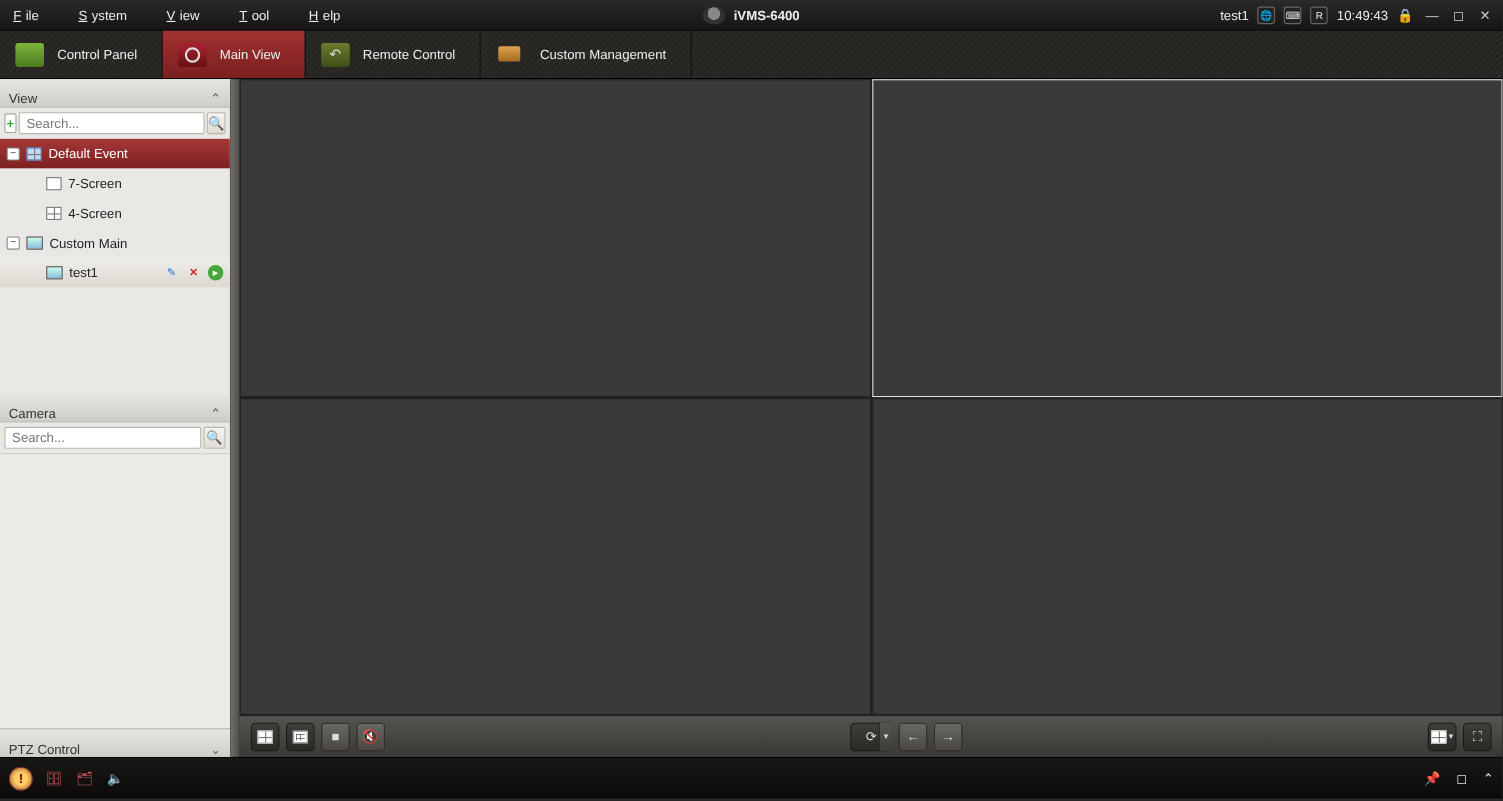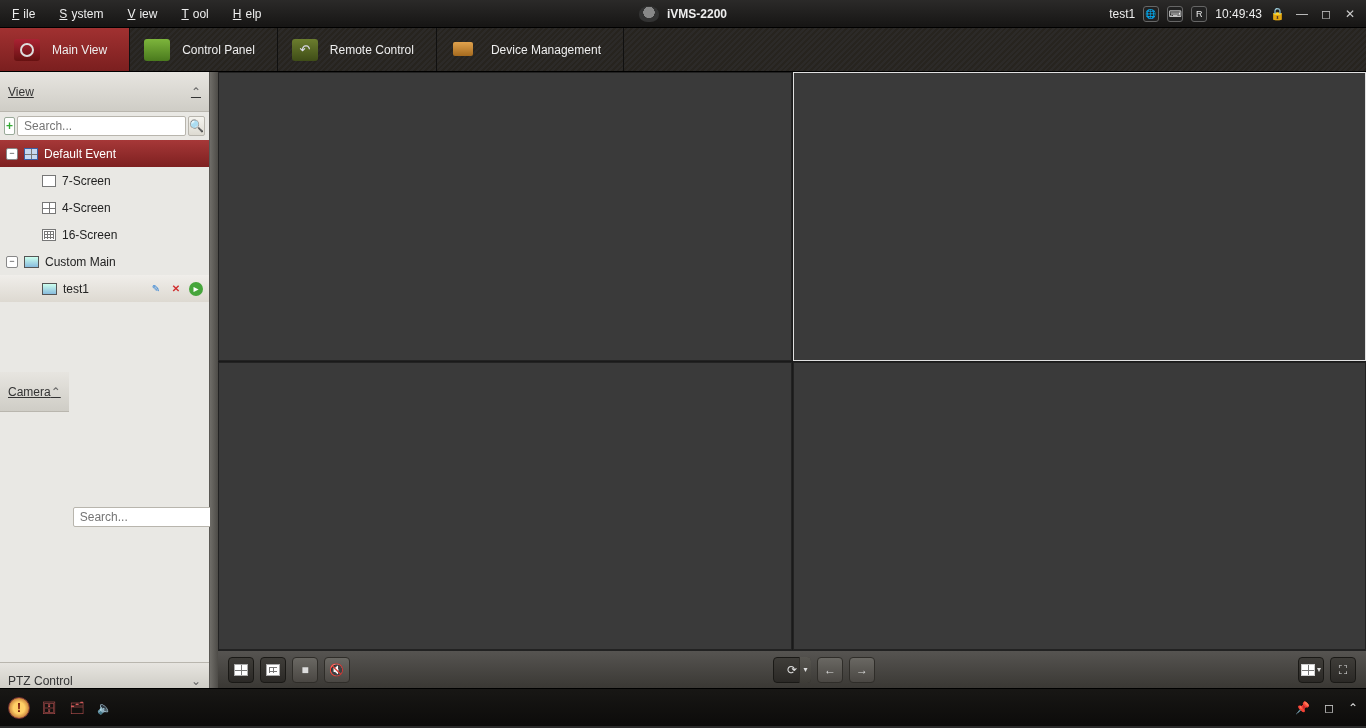--- a/index.html
+++ b/index.html
@@ -1,20 +1,20 @@
 <!DOCTYPE html>
 <html><head>
 <meta charset="utf-8">
 <style>
 * { margin:0; padding:0; box-sizing:border-box; font-family:Arial,Helvetica,sans-serif; font-size:12px; }
 body { width:1366px; height:728px; background:#2b2b2b; color:#ddd; overflow:hidden; position:relative; }
 
 
 .titlebar { height:28px; background:linear-gradient(#2b2a29,#161514); display:flex; align-items:center; padding:0 8px; border-bottom:1px solid #000; }
-.menu-items { display:flex; gap:12px; }
+.menu-items { display:flex; gap:24px; }
 .menu-items span { color:#eee; cursor:pointer; padding:2px 4px; }
 .menu-items span u { text-decoration:underline; }
 .title-center { position:absolute; left:50%; transform:translateX(-50%); display:flex; align-items:center; gap:8px; font-weight:bold; color:#eee; }
 .cam-emoji { width:20px; height:16px; background:radial-gradient(circle at 50% 40%, #888 0 40%, #333 42% 100%); border-radius:50% 50% 45% 45%; position:relative; }
 .title-right { margin-left:auto; display:flex; align-items:center; gap:8px; color:#eee; }
 .title-right .ic { width:16px; height:16px; display:flex; align-items:center; justify-content:center; border:1px solid #666; border-radius:3px; font-size:9px; background:#222; cursor:pointer; }
 .winbtn { width:16px; height:14px; display:flex; align-items:center; justify-content:center; cursor:pointer; color:#ccc; }
 
 
 .main-tabs { height:44px; background:repeating-linear-gradient(135deg,#2c2a28 0 2px,#27241f 2px 4px); display:flex; border-bottom:1px solid #000; }
@@ -29,21 +29,21 @@
 .ticon.orange { background:linear-gradient(#e59a2c,#b56a0d); position:relative; }
 .ticon.orange::after{content:"";position:absolute;left:4px;top:8px;width:16px;height:10px;background:#c96a10;border-radius:2px;}
 .ticon.orange::before{content:"";position:absolute;left:4px;top:5px;width:8px;height:6px;background:#c96a10;border-radius:2px 2px 0 0;}
 .ticon.gray { width:28px;height:22px;position:relative; }
 .ticon.gray::before{content:"";position:absolute;left:2px;top:3px;width:20px;height:14px;background:linear-gradient(#e0a24d,#a56a1e);border-radius:2px;}
 
 
 .content-row { display:flex; height:616px; }
 .sidebar { width:210px; background:#e9e8e4; display:flex; flex-direction:column; border-right:1px solid #5a5854; }
 .resize-grip{ width:8px; background:linear-gradient(90deg,#6f6d68,#4d4b47); cursor:col-resize; }
-.panel-head { height:40px; background:linear-gradient(#e7e5e0,#cfcdc6); border-bottom:1px solid #b9b6ae; display:flex; align-items:center; padding:0 8px; color:#333;text-decoration:underline; }
+.panel-head { height:26px; background:linear-gradient(#e7e5e0,#cfcdc6); border-bottom:1px solid #b9b6ae; display:flex; align-items:flex-end; padding:0 8px; color:#333; }
 .panel-head .chev { margin-left:auto; color:#666; cursor:pointer; }
 .search-row { display:flex; padding:4px 4px; gap:2px; align-items:center; }
 .add-btn { width:18px;height:18px;border:1px solid #9a9; background:#fff; color:#3a3; font-weight:bold; display:flex;align-items:center;justify-content:center;border-radius:2px;cursor:pointer; }
 .search-row input { flex:1; height:20px; border:1px solid #b8b5ad; padding:0 6px; color:#777; background:#fff; border-radius:2px; }
 .search-row .go { width:20px;height:20px;border:1px solid #b8b5ad;background:linear-gradient(#f5f4ef,#dedbd2);display:flex;align-items:center;justify-content:center;border-radius:2px;cursor:pointer;color:#666;}
 
 .tree { flex:0 0 auto; }
 .tree-row { display:flex; align-items:center; height:27px; padding:0 6px; gap:6px; color:#222; cursor:pointer; }
 .tree-row.selected { background:linear-gradient(#a63838,#7e2020); color:#fff; }
 .tree-row.editing { background:linear-gradient(#f0eeea,#ddd9d1); }
@@ -59,21 +59,21 @@
 .row-icon.mon{width:15px;height:12px;border:1px solid #555;background:linear-gradient(#cfe,#8bd);}
 .indent1{padding-left:42px;}
 .indent1b{padding-left:42px;}
 .editing .ops{margin-left:auto;display:flex;gap:6px;}
 .op{width:14px;height:14px;display:flex;align-items:center;justify-content:center;border-radius:50%;font-size:10px;cursor:pointer;}
 .op.edit{color:#2b7fd4;}
 .op.del{color:#d02f2f;font-weight:bold;}
 .op.go{color:#fff;background:#46a53b;}
 
 .view-section{height:232px;overflow:auto;}
-.camera-section{flex:1;display:flex;flex-direction:row;}
+.camera-section{flex:1;display:flex;flex-direction:column;}
 .camera-body{flex:1;background:#ecebe6;border-top:1px solid #cfcdc5;}
 
 
 .video-area { flex:1; background:#323232; display:flex; flex-direction:column; }
 .grid { flex:1; display:grid; grid-template-columns:1fr 1fr; grid-template-rows:1fr 1fr; gap:1px; background:#1a1a1a; }
 .cell { background:#3a3a3a; border:1px solid #222; }
 .cell.active { border:1px solid #e0e0e0; }
 
 
 .vctrl { height:38px; background:linear-gradient(#565451,#3a3834); display:flex; align-items:center; padding:0 10px; gap:6px; border-top:1px solid #222; }
@@ -101,51 +101,51 @@
 <div class="titlebar">
   <div class="menu-items">
     <span><u>F</u><span>ile</span></span>
     <span><u>S</u><span>ystem</span></span>
     <span><u>V</u><span>iew</span></span>
     <span><u>T</u><span>ool</span></span>
     <span><u>H</u><span>elp</span></span>
   </div>
   <div class="title-center">
     <span class="cam-emoji"></span>
-    <span>iVMS-2200</span>
+    <span>iVMS-6400</span>
   </div>
   <div class="title-right">
     <span>test1</span>
     <span class="ic">🌐</span>
     <span class="ic">⌨</span>
     <span class="ic">R</span>
     <span>10:49:43</span>
     <span class="winbtn">🔒</span>
     <span class="winbtn">—</span>
     <span class="winbtn">◻</span>
     <span class="winbtn">✕</span>
   </div>
 </div>
 
 <div class="main-tabs">
+  <div class="tab">
+    <span class="ticon green"></span>
+    <span>Control Panel</span>
+  </div>
   <div class="tab active">
     <span class="ticon red"></span>
     <span>Main View</span>
   </div>
   <div class="tab">
-    <span class="ticon green"></span>
-    <span>Control Panel</span>
-  </div>
-  <div class="tab">
     <span class="ticon olive"></span>
     <span>Remote Control</span>
   </div>
   <div class="tab">
     <span class="ticon gray"></span>
-    <span>Device Management</span>
+    <span>Custom Management</span>
   </div>
 </div>
 
 <div class="content-row">
 
   <div class="sidebar">
 
     <div class="panel-head">
       <span>View</span>
       <span class="chev">⌃</span>
@@ -161,24 +161,20 @@
         <span class="row-icon g4" style="background:#c6d8f0;border-color:#3a5fa5;"></span>
         <span>Default Event</span>
       </div>
       <div class="tree-row indent1">
         <span class="row-icon g1"></span>
         <span>7-Screen</span>
       </div>
       <div class="tree-row indent1">
         <span class="row-icon g4"></span>
         <span>4-Screen</span>
-      </div>
-      <div class="tree-row indent1">
-        <span class="row-icon g16"></span>
-        <span>16-Screen</span>
       </div>
       <div class="tree-row">
         <span class="toggle">−</span>
         <span class="row-icon mon"></span>
         <span>Custom Main</span>
       </div>
       <div class="tree-row editing indent1b">
         <span class="row-icon mon"></span>
         <span>test1</span>
         <span class="ops">

